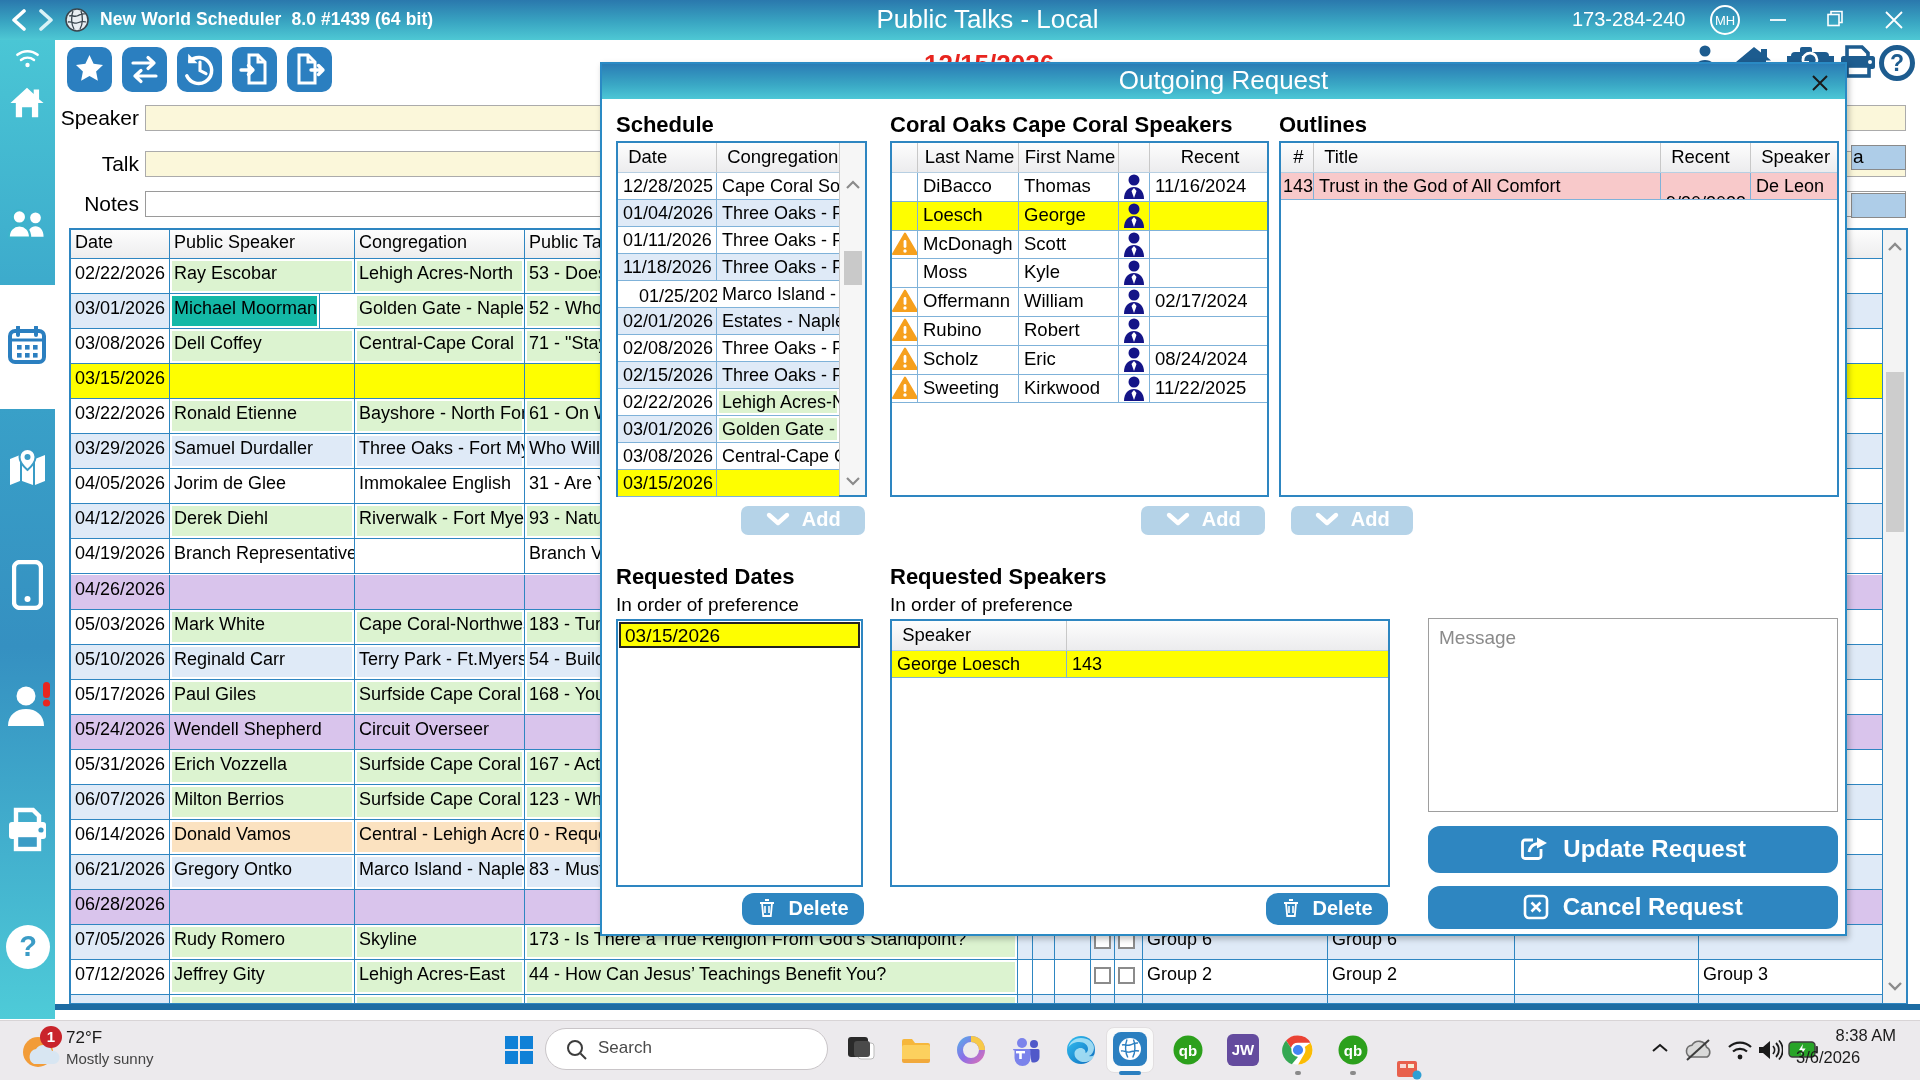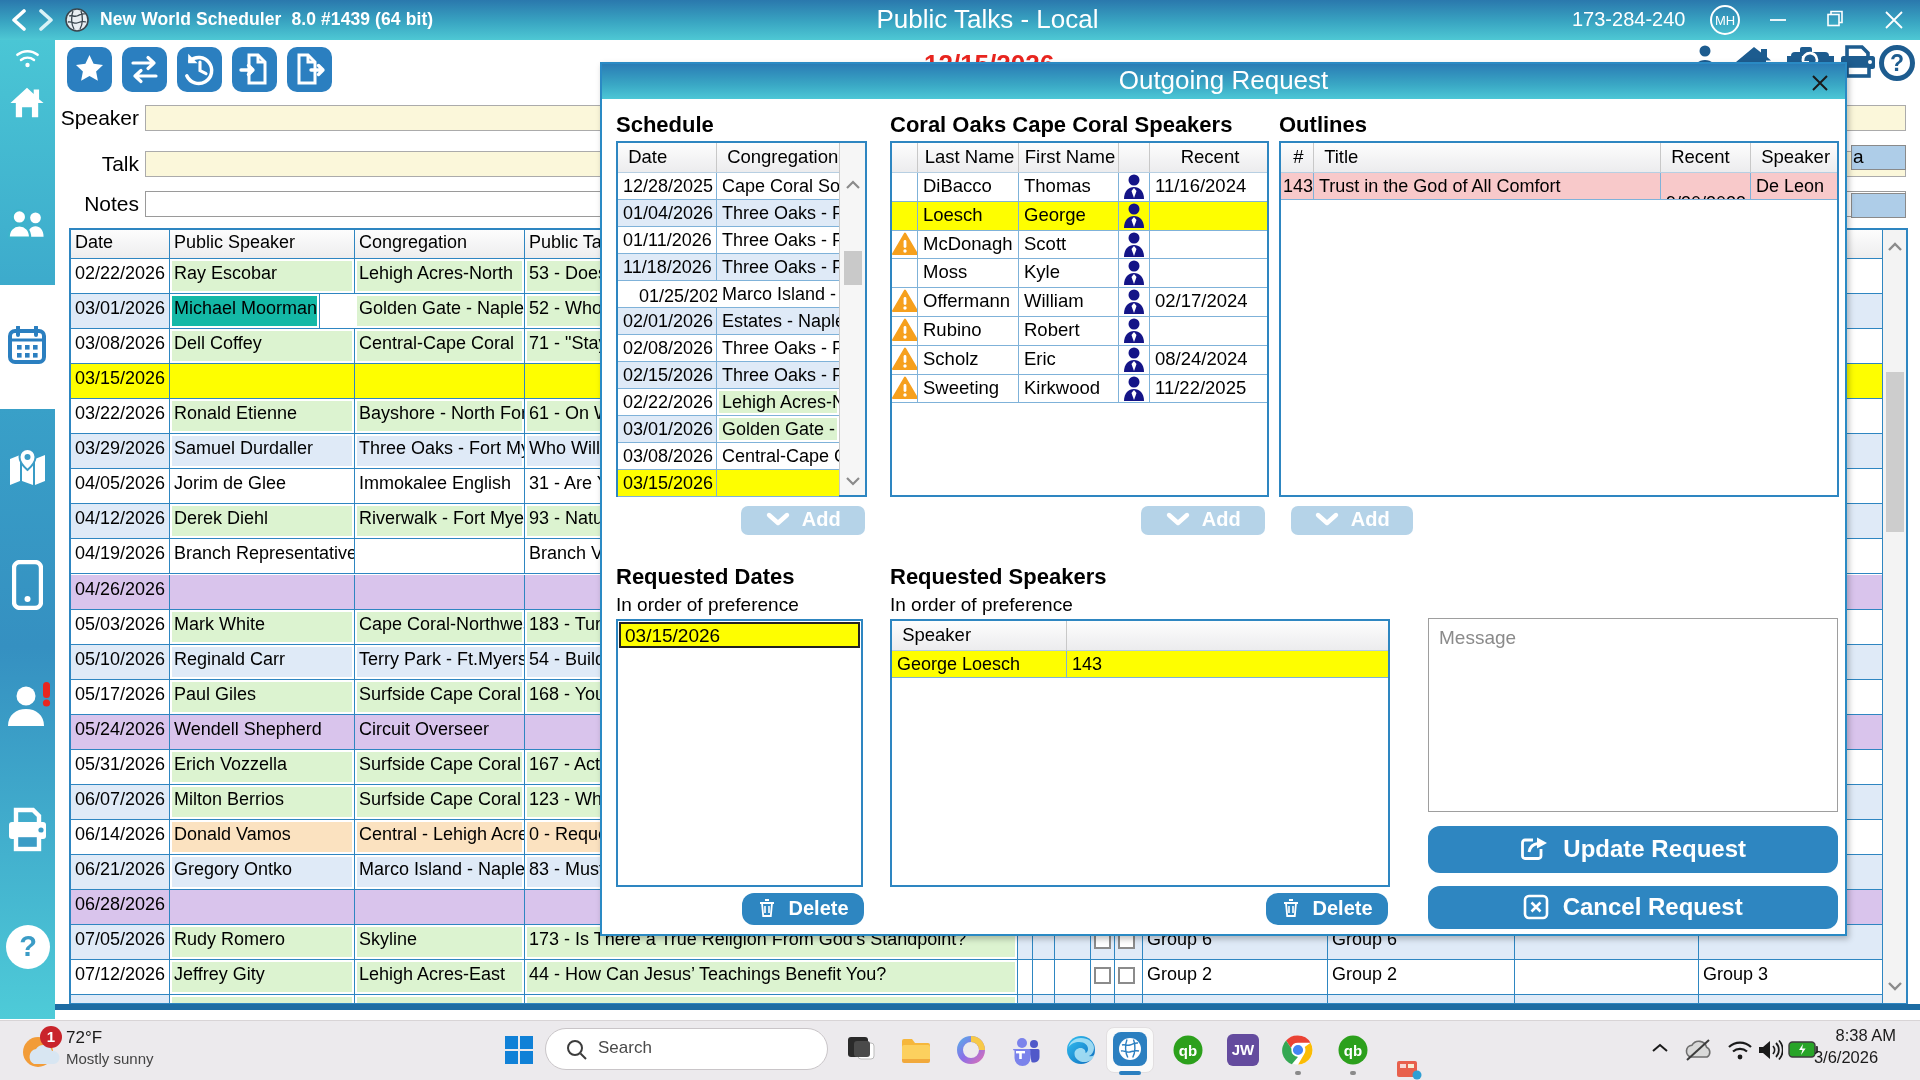--- a/index.html
+++ b/index.html
@@ -899,13 +899,13 @@
     <svg class="abs" style="left:1757px;top:1038px" width="26" height="24" viewBox="0 0 26 24">
 <path d="M2 9h4l7-6v18l-7-6H2z" fill="#1a1a1a"></path>
 <path d="M16 8a6 6 0 0 1 0 8M19 5a10 10 0 0 1 0 14M22 2.5a14 14 0 0 1 0 19" stroke="#1a1a1a" stroke-width="1.8" fill="none"></path>
     </svg>
     <svg class="abs" style="left:1788px;top:1041px" width="30" height="17" viewBox="0 0 30 17">
 <rect x="1" y="1" width="26" height="15" rx="3.5" fill="#28a428" stroke="#3c3c3c" stroke-width="1.4"></rect>
 <rect x="27.5" y="5" width="2.5" height="7" rx="1" fill="#3c3c3c"></rect>
 <path d="M15 3l-4 6h3.4l-1.4 5 4.6-6.5h-3.4z" fill="#fff"></path>
     </svg>
     <div class="abs" style="left:1796px;top:1026px;width:100px;text-align:right;font-size:16.5px;color:#1a1a1a">8:38 AM</div>
-    <div class="abs" style="left:1796px;top:1048px;width:100px;text-align:center;font-size:16.5px;color:#1a1a1a">3/6/2026</div>
+    <div class="abs" style="left:1796px;top:1048px;width:100px;text-align:left;font-size:16.5px;color:#1a1a1a">3/6/2026</div>
 </div>
 </body></html>

